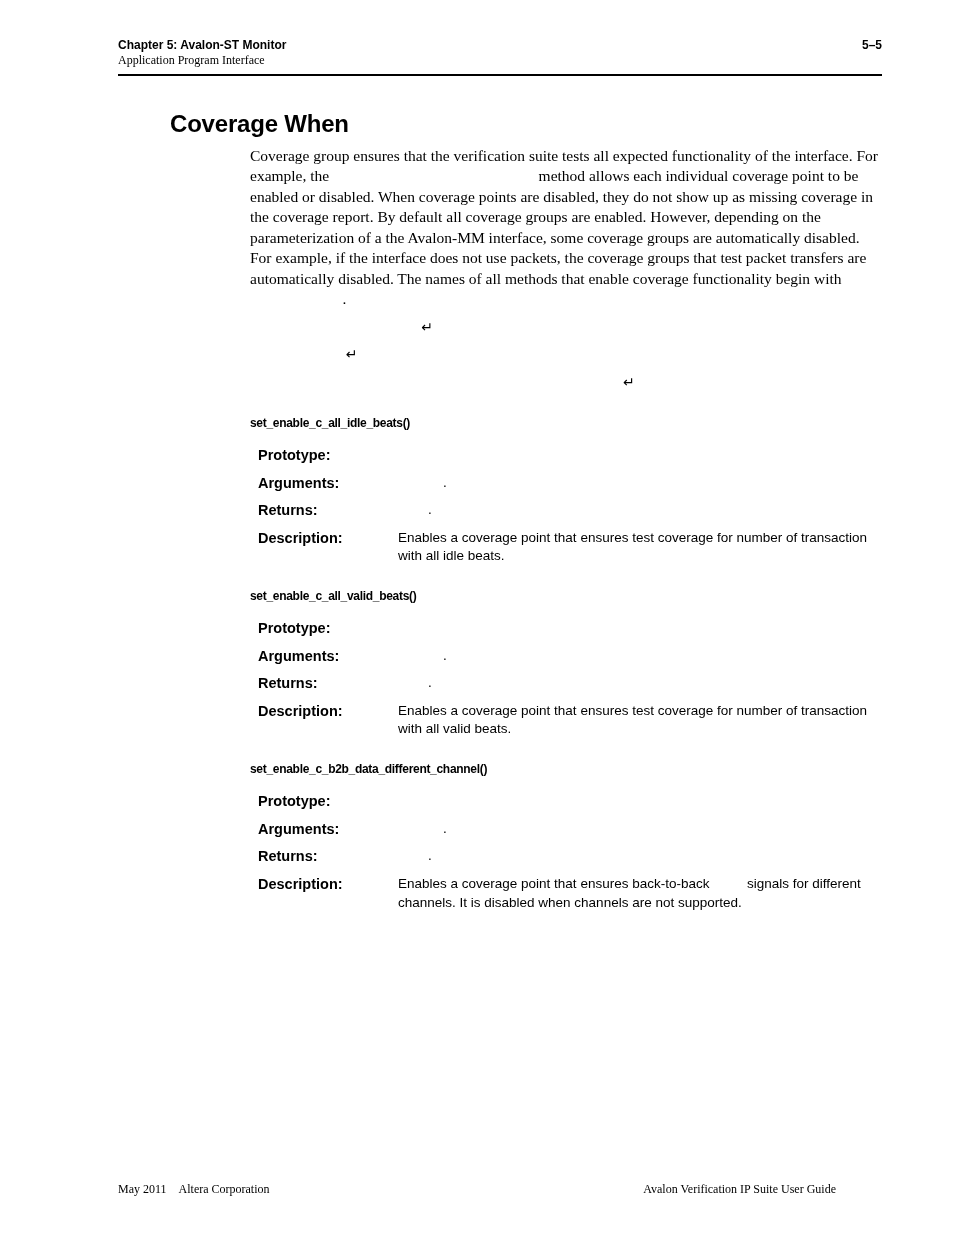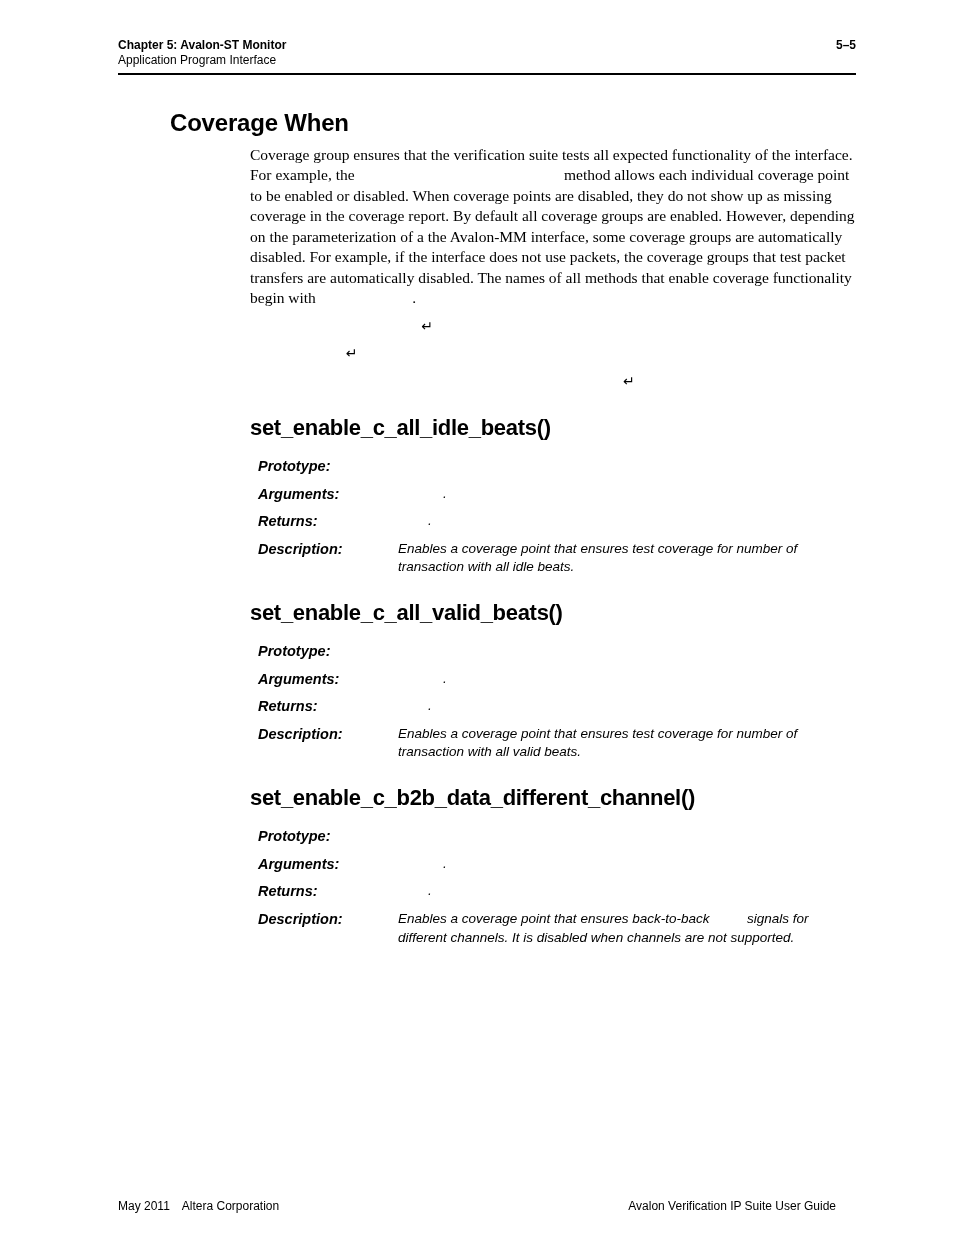--- a/index.html
+++ b/index.html
@@ -5,31 +5,31 @@
   * { box-sizing: border-box; margin: 0; padding: 0; }
   body {
     width: 954px;
     height: 1235px;
     background: #fff;
     font-family: 'Palatino Linotype', 'Book Antiqua', Palatino, Georgia, serif;
     color: #000;
     position: relative;
   }
   .page {
-    padding: 38px 98px 0 118px;
+    padding: 38px 72px 0 118px;
   }
   .header-row {
     display: flex;
     justify-content: space-between;
     font-family: Arial, Helvetica, sans-serif;
     font-size: 12px;
     font-weight: bold;
   }
   .header-sub {
-    font-family: Liberation Sans, sans-serif;
+    font-family: Liberation Serif, serif;
     font-size: 12px;
     font-weight: normal;
     margin-top: 1px;
   }
   .hr {
     border: none;
     border-top: 2px solid #000;
     margin-top: 6px;
   }
   .h1 {
@@ -63,62 +63,61 @@
     margin-bottom: 8px;
   }
   .return-glyph {
     font-family: Arial, sans-serif;
     color: #000;
     font-size: 14px;
   }
   .h2 {
     font-family: 'Arial Narrow', Arial, Helvetica, sans-serif;
     font-weight: bold;
-    font-size: 22px;
+    font-size: 12px;
     margin-left: 132px;
     margin-top: 24px;
     font-stretch: condensed;
     letter-spacing: -0.3px;
   }
   .api-table {
     margin-left: 140px;
     margin-top: 16px;
     font-family: Arial, Helvetica, sans-serif;
     font-size: 13.5px;
   }
   .api-row {
     display: flex;
     margin-bottom: 8px;
     line-height: 1.35;
-    font-style: italic;
   }
   .api-label {
     width: 140px;
     flex-shrink: 0;
     font-weight: bold;
     font-family: 'Arial Narrow', Arial, sans-serif;
     font-stretch: condensed;
     font-size: 14.5px;
   }
   .api-val {
     flex: 1;
   }
   .mono {
     font-family: 'Courier New', Courier, monospace;
     font-size: 12.5px;
     color: #fff;
   }
   .footer {
     position: absolute;
-    bottom: 22px;
+    bottom: 38px;
     left: 118px;
     right: 118px;
     display: flex;
     justify-content: space-between;
-    font-family: Liberation Sans, sans-serif;
+    font-family: Liberation Serif, serif;
     font-size: 12px;
   }
 </style>
 </head>
 <body>
 
 <div class="page">
   <div class="header-row">
     <span>Chapter 5: Avalon-ST Monitor</span>
     <span>5–5</span>

